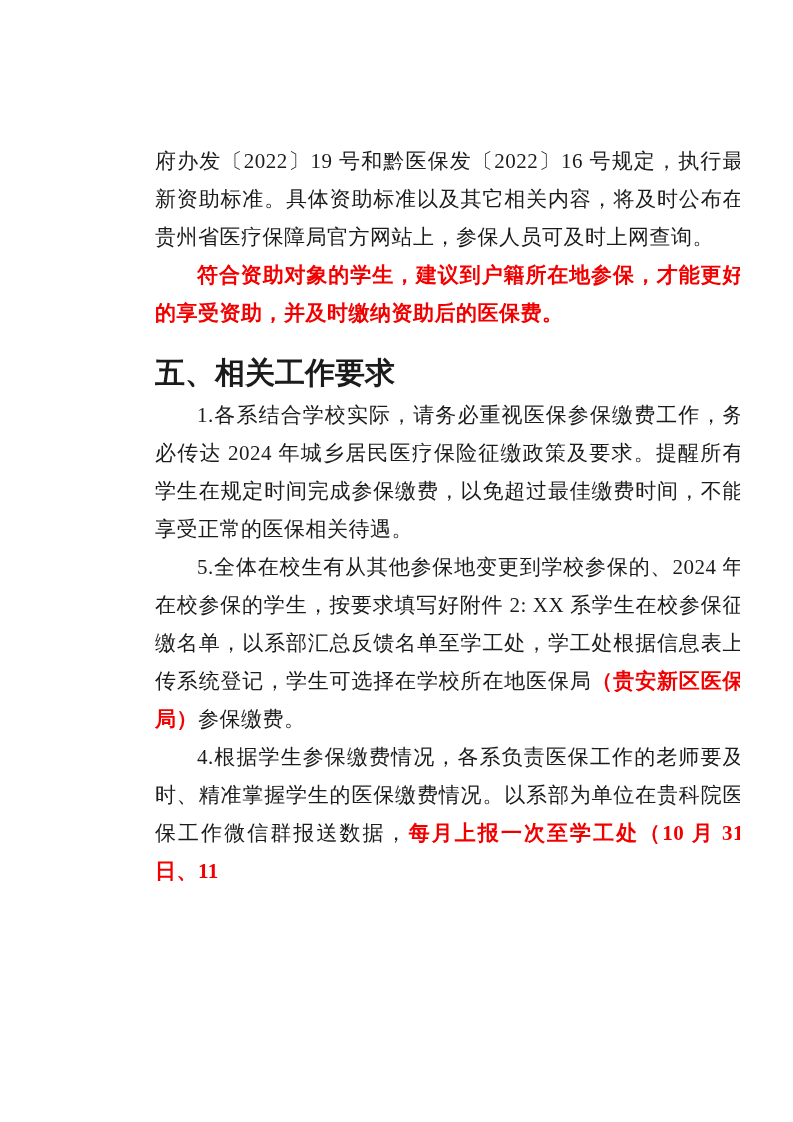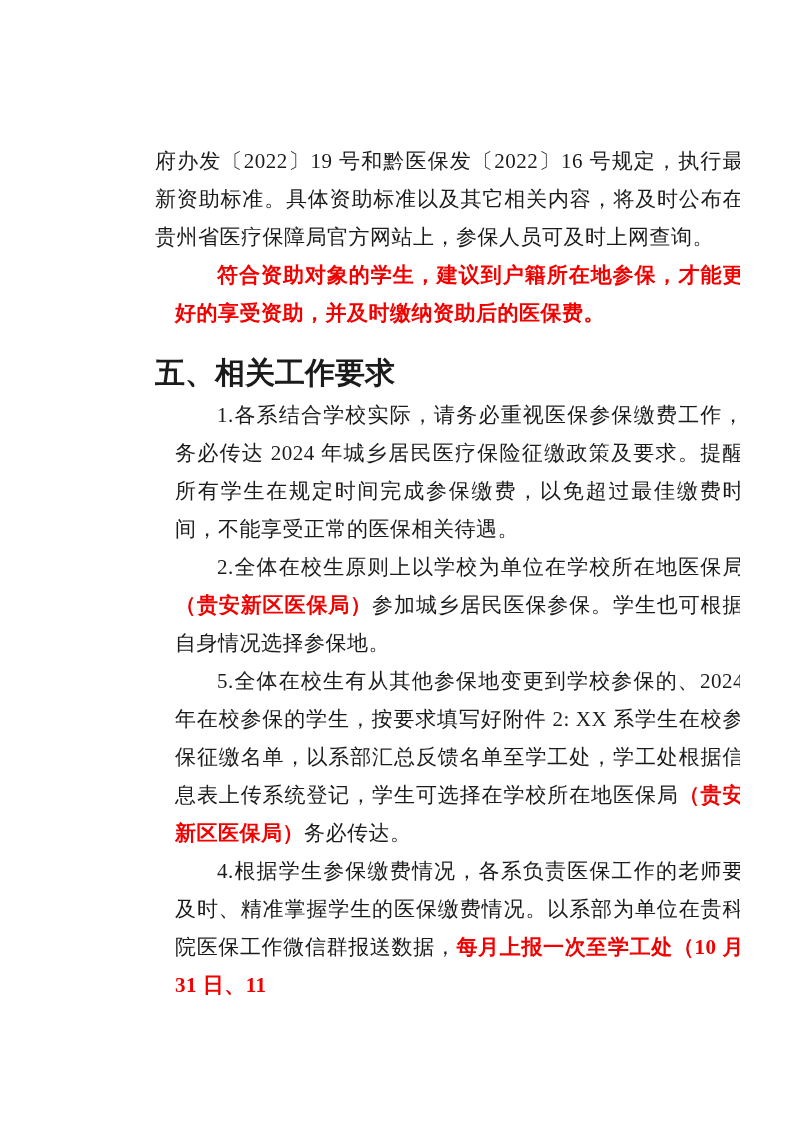--- a/index.html
+++ b/index.html
@@ -25,21 +25,20 @@
   p.para {
     margin: 0;
     font-size: 21px;
     line-height: 38px;
     text-align: justify;
     letter-spacing: 0.5px;
     word-break: break-all;
   }
   p.para.indent {
     text-indent: 2em;
-    margin-left: 20px;
   }
   .heading {
     margin: 22px 0 4px 0;
     font-size: 30px;
     line-height: 38px;
     font-weight: bold;
     color: var(--text-color, #1b1b1b);
   }
   .run-normal {
     color: var(--text-color, #1b1b1b);
@@ -51,17 +50,16 @@
 </style>
 </head>
 <body>
 
 <div class="page">
   <div class="doc-body" id="doc-body">
       <p class="para"><span class="run-normal">府办发〔2022〕19 号和黔医保发〔2022〕16 号规定，执行最新资助标准。具体资助标准以及其它相关内容，将及时公布在贵州省医疗保障局官方网站上，参保人员可及时上网查询。</span></p>
       <p class="para indent"><span class="run-emphasis">符合资助对象的学生，建议到户籍所在地参保，才能更好的享受资助，并及时缴纳资助后的医保费。</span></p>
       <div class="heading">五、相关工作要求</div>
       <p class="para indent"><span class="run-normal">1.各系结合学校实际，请务必重视医保参保缴费工作，务必传达 2024 年城乡居民医疗保险征缴政策及要求。提醒所有学生在规定时间完成参保缴费，以免超过最佳缴费时间，不能享受正常的医保相关待遇。</span></p>
-      <p class="para indent"><span class="run-normal">2.全体在校生原则上以学校为单位在学校所在地医保局</span><span class="run-emphasis">（贵安新区医保局）</span><span class="run-normal">参加城乡居民医保参保。学生也可根据自身情况选择参保地。</span></p>
-      <p class="para indent"><span class="run-normal">5.全体在校生有从其他参保地变更到学校参保的、2024 年在校参保的学生，按要求填写好附件 2: XX 系学生在校参保征缴名单，以系部汇总反馈名单至学工处，学工处根据信息表上传系统登记，学生可选择在学校所在地医保局</span><span class="run-emphasis">（贵安新区医保局）</span><span class="run-normal">务必传达。</span></p>
+      <p class="para indent"><span class="run-normal">5.全体在校生有从其他参保地变更到学校参保的、2024 年在校参保的学生，按要求填写好附件 2: XX 系学生在校参保征缴名单，以系部汇总反馈名单至学工处，学工处根据信息表上传系统登记，学生可选择在学校所在地医保局</span><span class="run-emphasis">（贵安新区医保局）</span><span class="run-normal">参保缴费。</span></p>
       <p class="para indent"><span class="run-normal">4.根据学生参保缴费情况，各系负责医保工作的老师要及时、精准掌握学生的医保缴费情况。以系部为单位在贵科院医保工作微信群报送数据，</span><span class="run-emphasis">每月上报一次至学工处（10 月 31 日、11</span></p>
     </div>
 </div>
 
 </body></html>

